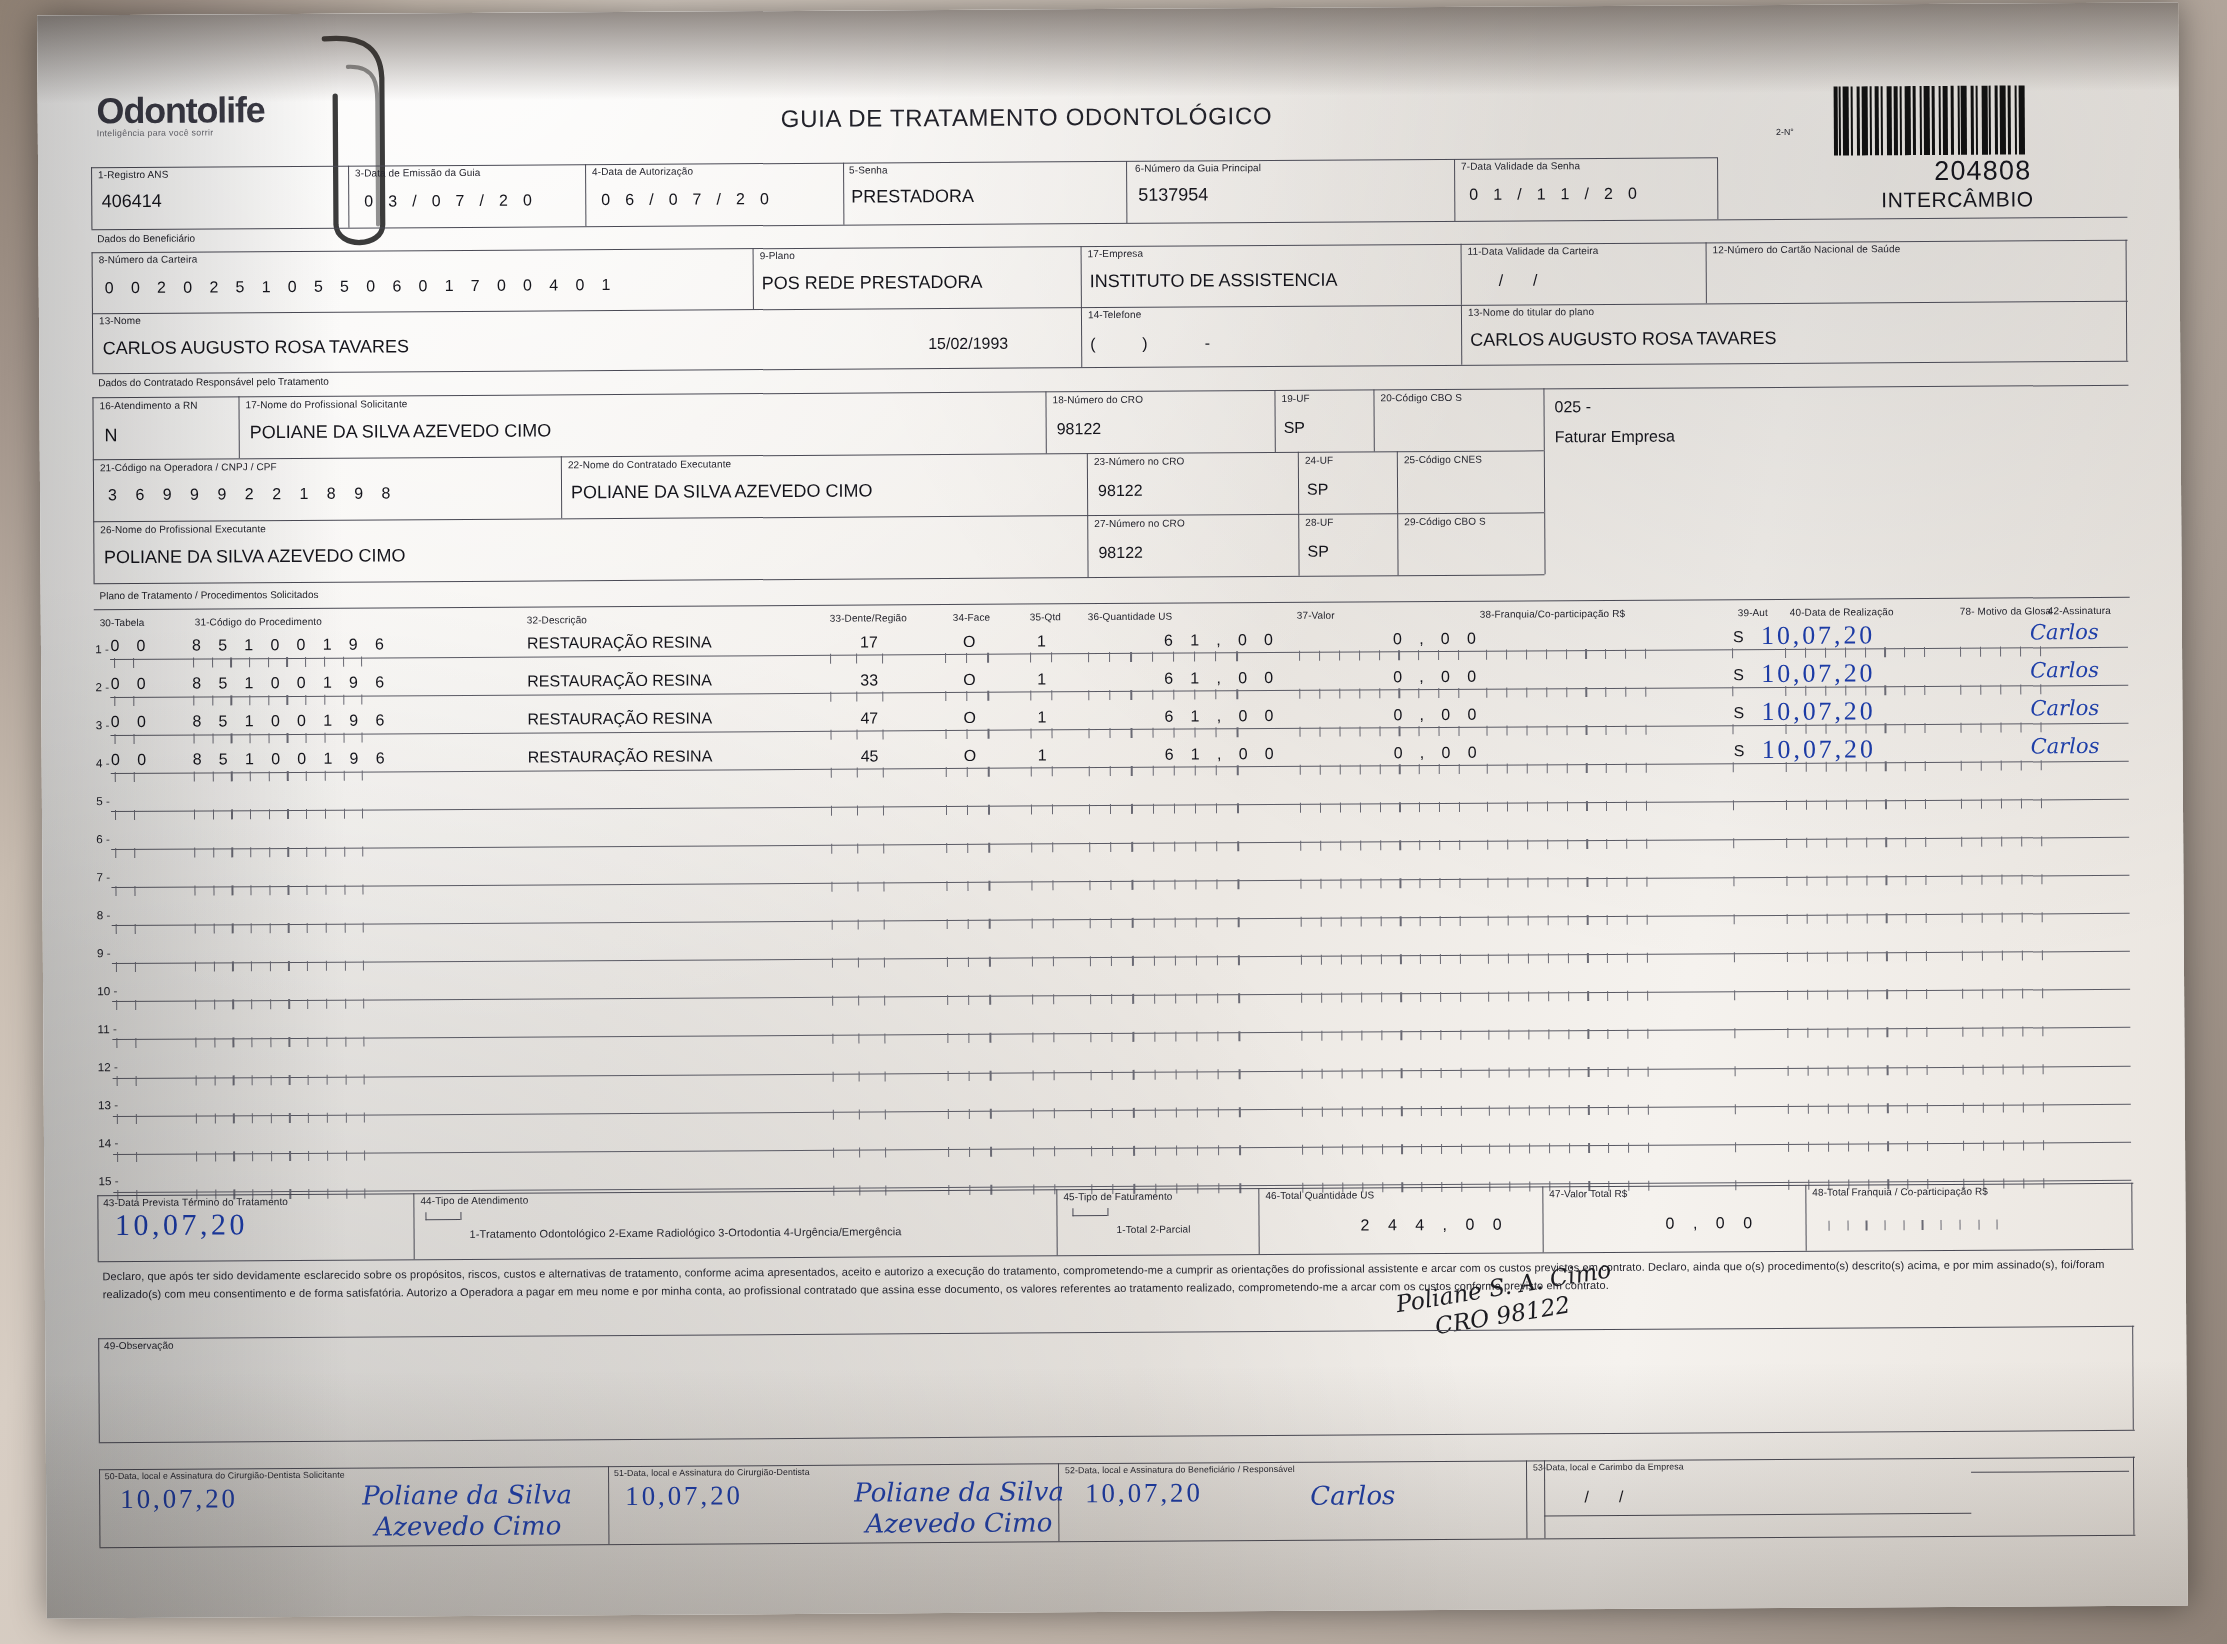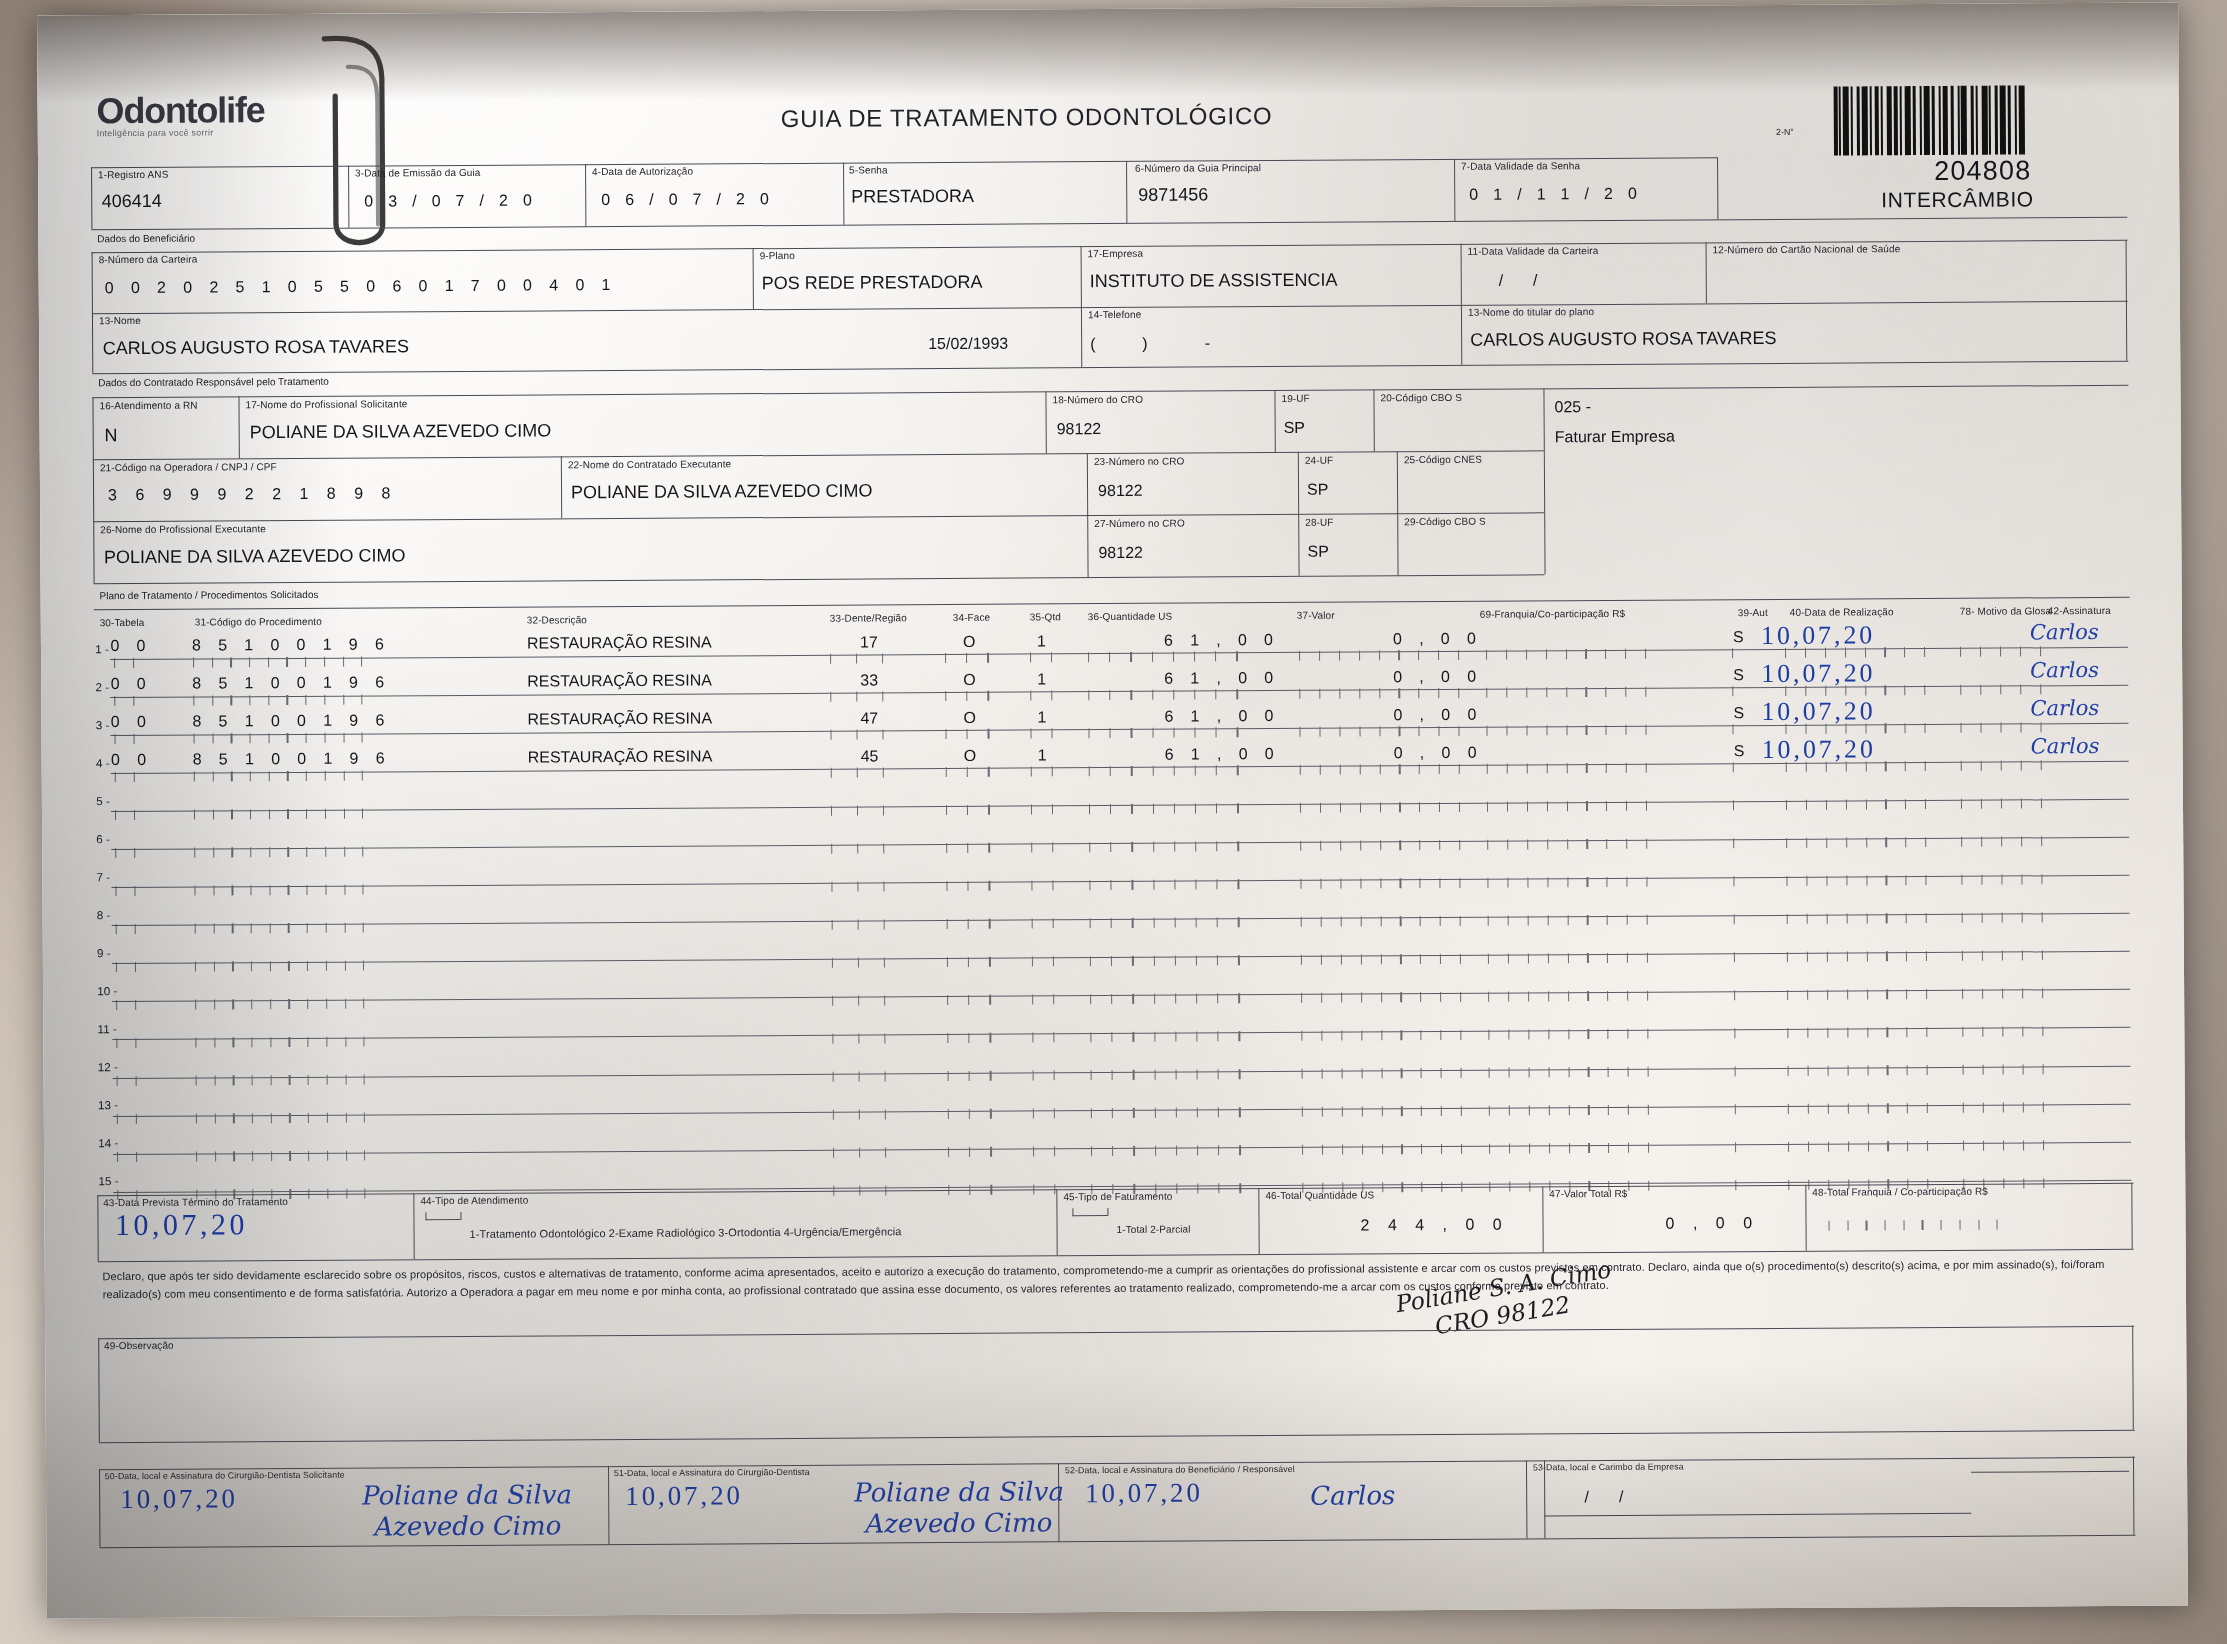--- a/index.html
+++ b/index.html
@@ -148,21 +148,21 @@
       <div class="lbl" style="left:264px;top:90px;">3-Data de Emissão da Guia</div>
       <div class="val mid" style="left:273px;top:115px;letter-spacing:5.3px;">0 3 / 0 7 / 2 0</div>
 
       <div class="lbl" style="left:501px;top:90px;">4-Data de Autorização</div>
       <div class="val mid" style="left:510px;top:115px;letter-spacing:5.3px;">0 6 / 0 7 / 2 0</div>
 
       <div class="lbl" style="left:758px;top:90px;">5-Senha</div>
       <div class="val" style="left:760px;top:112px;">PRESTADORA</div>
 
       <div class="lbl" style="left:1044px;top:90px;">6-Número da Guia Principal</div>
-      <div class="val" style="left:1047px;top:112px;">9871456</div>
+      <div class="val" style="left:1047px;top:112px;">5137954</div>
 
       <div class="lbl" style="left:1370px;top:90px;">7-Data Validade da Senha</div>
       <div class="val mid" style="left:1378px;top:115px;letter-spacing:5.3px;">0 1 / 1 1 / 2 0</div>
 
       <div class="sect" style="left:2.3px;top:153px;width:2030px;background:transparent;">Dados do Beneficiário</div>
       <div class="ln hline" style="left:0;top:173px;width:2036px;"></div>
       <div class="ln hline" style="left:0;top:234px;width:2036px;"></div>
       <div class="ln vline" style="left:0;top:173px;height:61px;"></div>
       <div class="ln vline" style="left:661px;top:173px;height:61px;"></div>
       <div class="ln vline" style="left:989px;top:173px;height:61px;"></div>
@@ -270,21 +270,21 @@
       <div class="ln hline" style="left:0;top:530px;width:2036px;"></div>
 
       <div class="lbl" style="left:5.8px;top:538px;">30-Tabela</div>
       <div class="lbl" style="left:101px;top:538px;">31-Código do Procedimento</div>
       <div class="lbl" style="left:433px;top:538px;">32-Descrição</div>
       <div class="lbl" style="left:736px;top:538px;">33-Dente/Região</div>
       <div class="lbl" style="left:859px;top:538px;">34-Face</div>
       <div class="lbl" style="left:936px;top:538px;">35-Qtd</div>
       <div class="lbl" style="left:994px;top:538px;">36-Quantidade US</div>
       <div class="lbl" style="left:1203px;top:538px;">37-Valor</div>
-      <div class="lbl" style="left:1386px;top:538px;">69-Franquia/Co-participação R$</div>
+      <div class="lbl" style="left:1386px;top:538px;">38-Franquia/Co-participação R$</div>
       <div class="lbl" style="left:1644px;top:538px;">39-Aut</div>
       <div class="lbl" style="left:1696px;top:538px;">40-Data de Realização</div>
       <div class="lbl" style="left:1866px;top:538px;">78- Motivo da Glosa</div>
       <div class="lbl" style="left:1954px;top:538px;">42-Assinatura</div>
 
       <div id="procRows" style="position:absolute;left:0;top:0;width:2036px;">
           <div style="position: absolute; left: 0px; top: 0px; width: 2036px; height: 0px;">
             <div class="row-line" style="left: 16.4px; top: 580px; width: 2018px;"></div>
             <div class="proc-num" style="left: 1.2px; top: 563px;">1 -</div>
             <div class="dots" style="left: 20px; top: 571px;">

